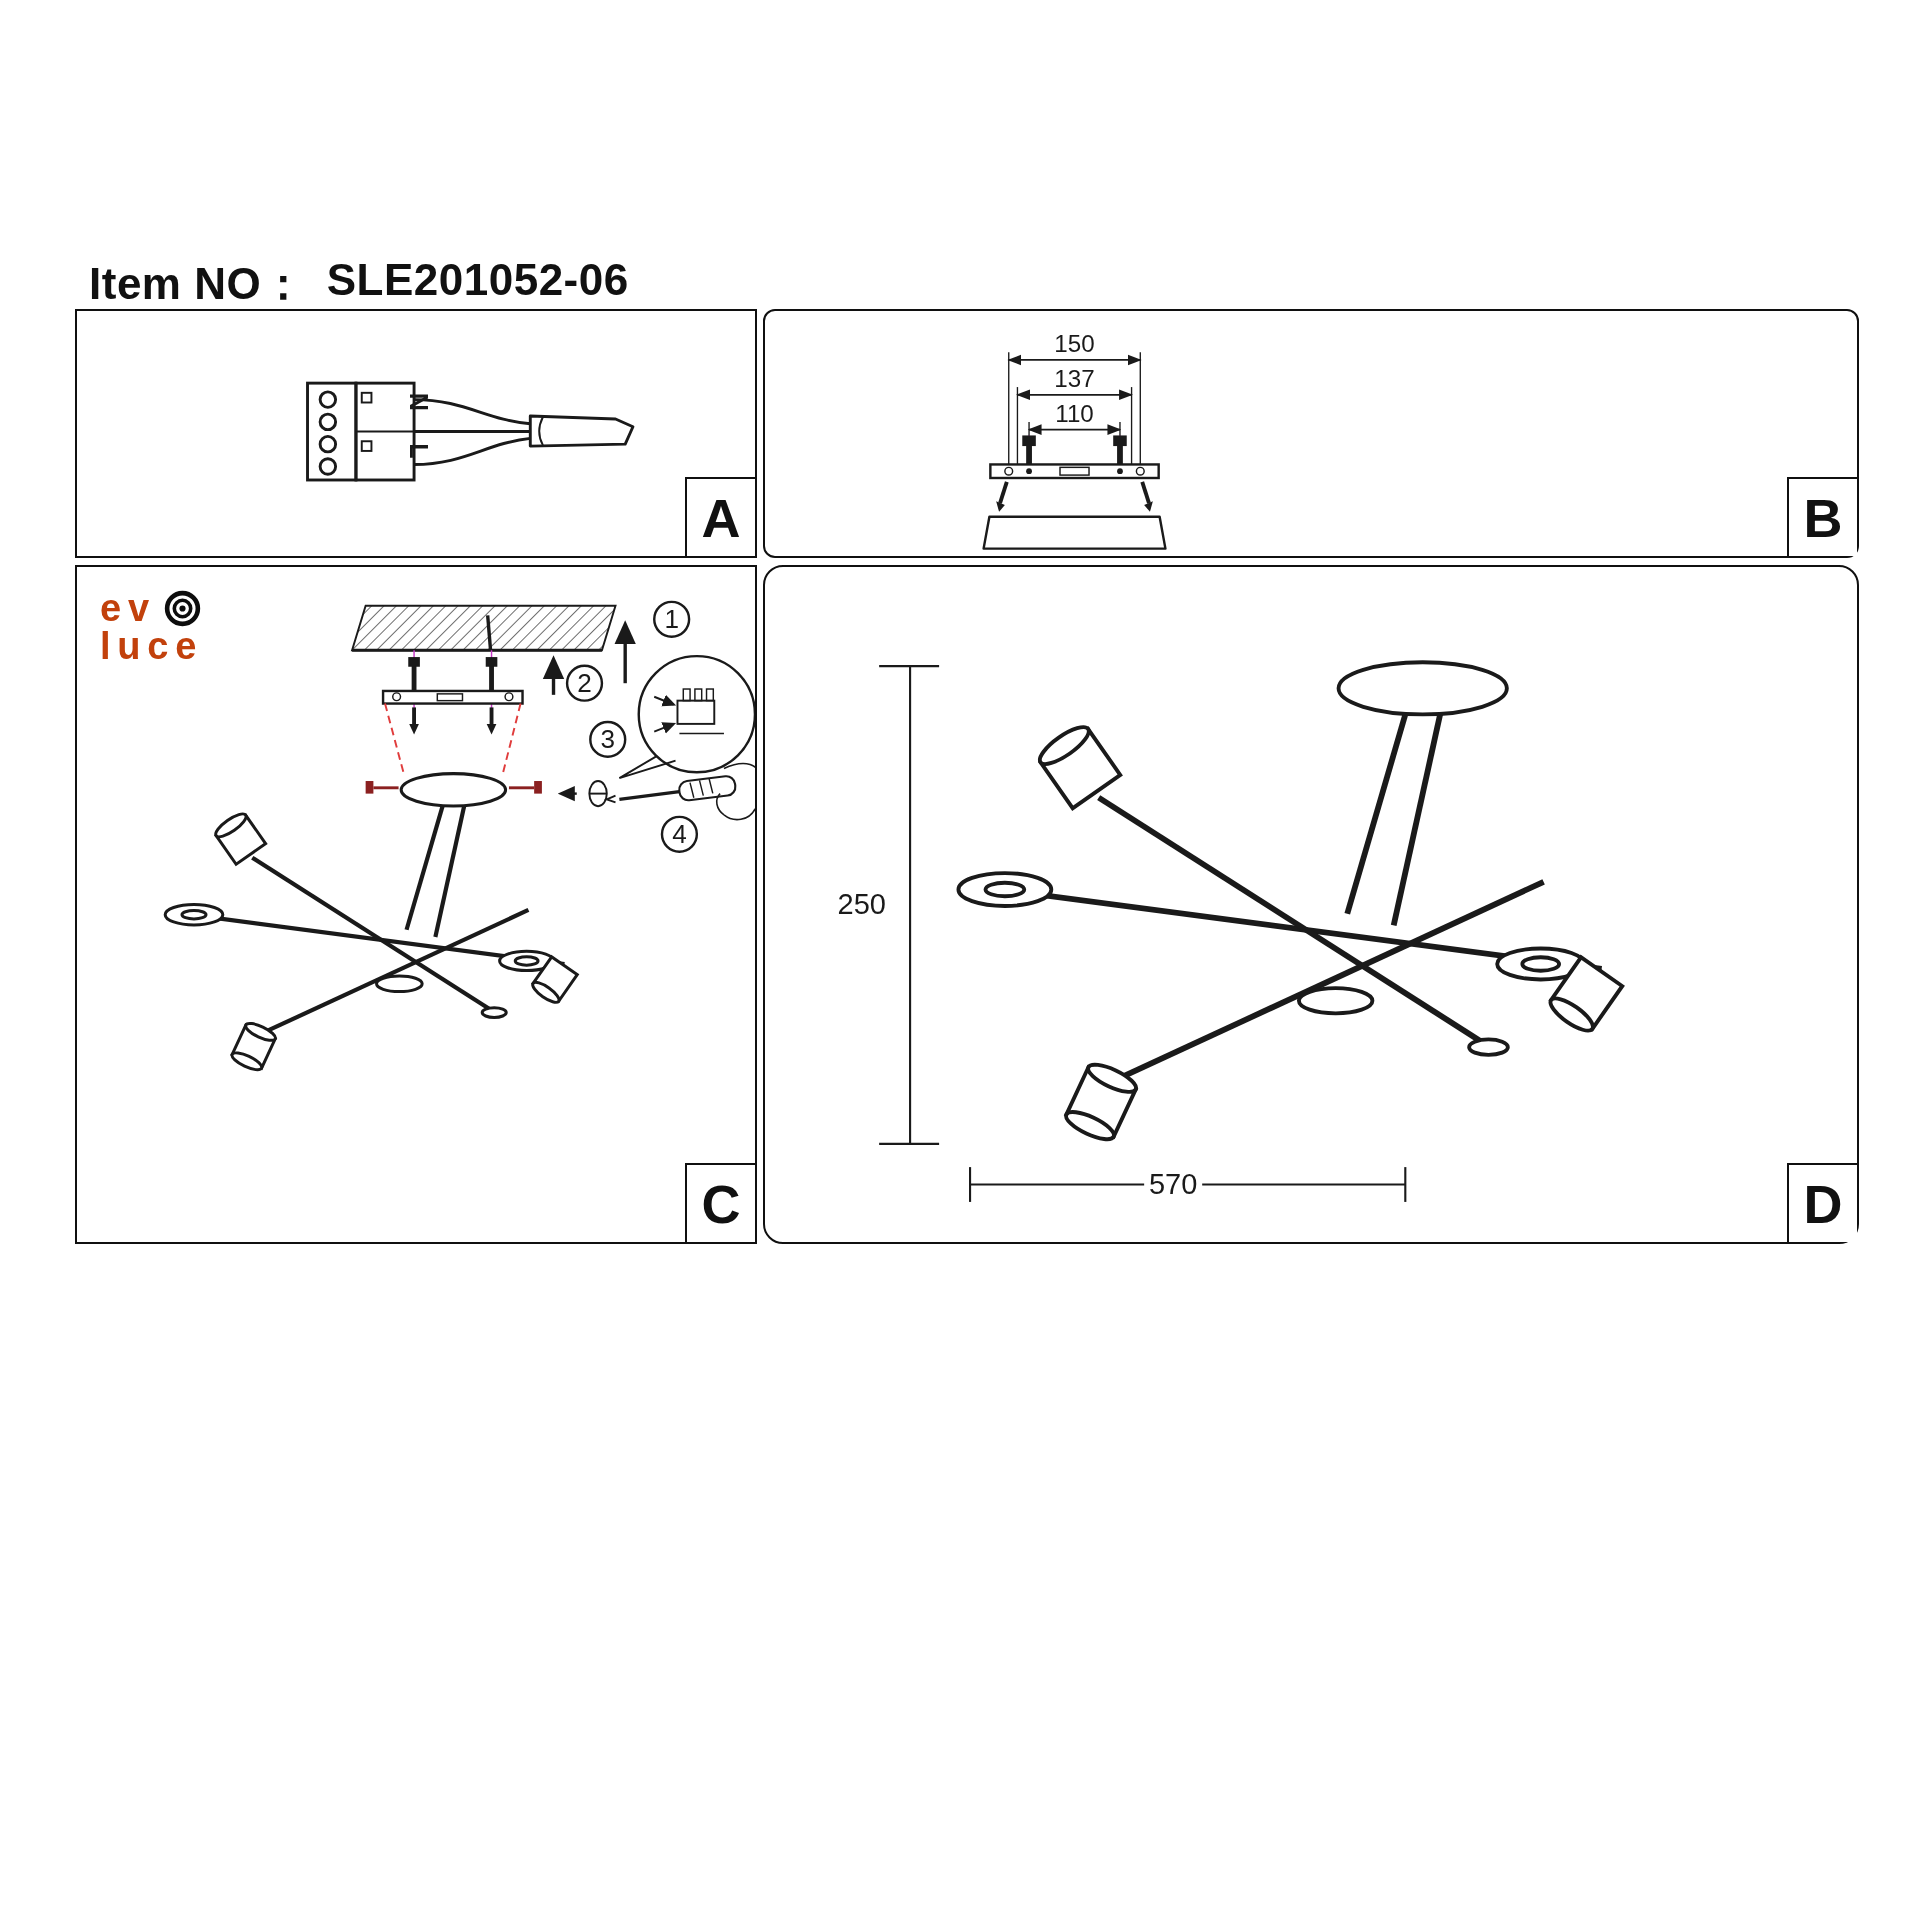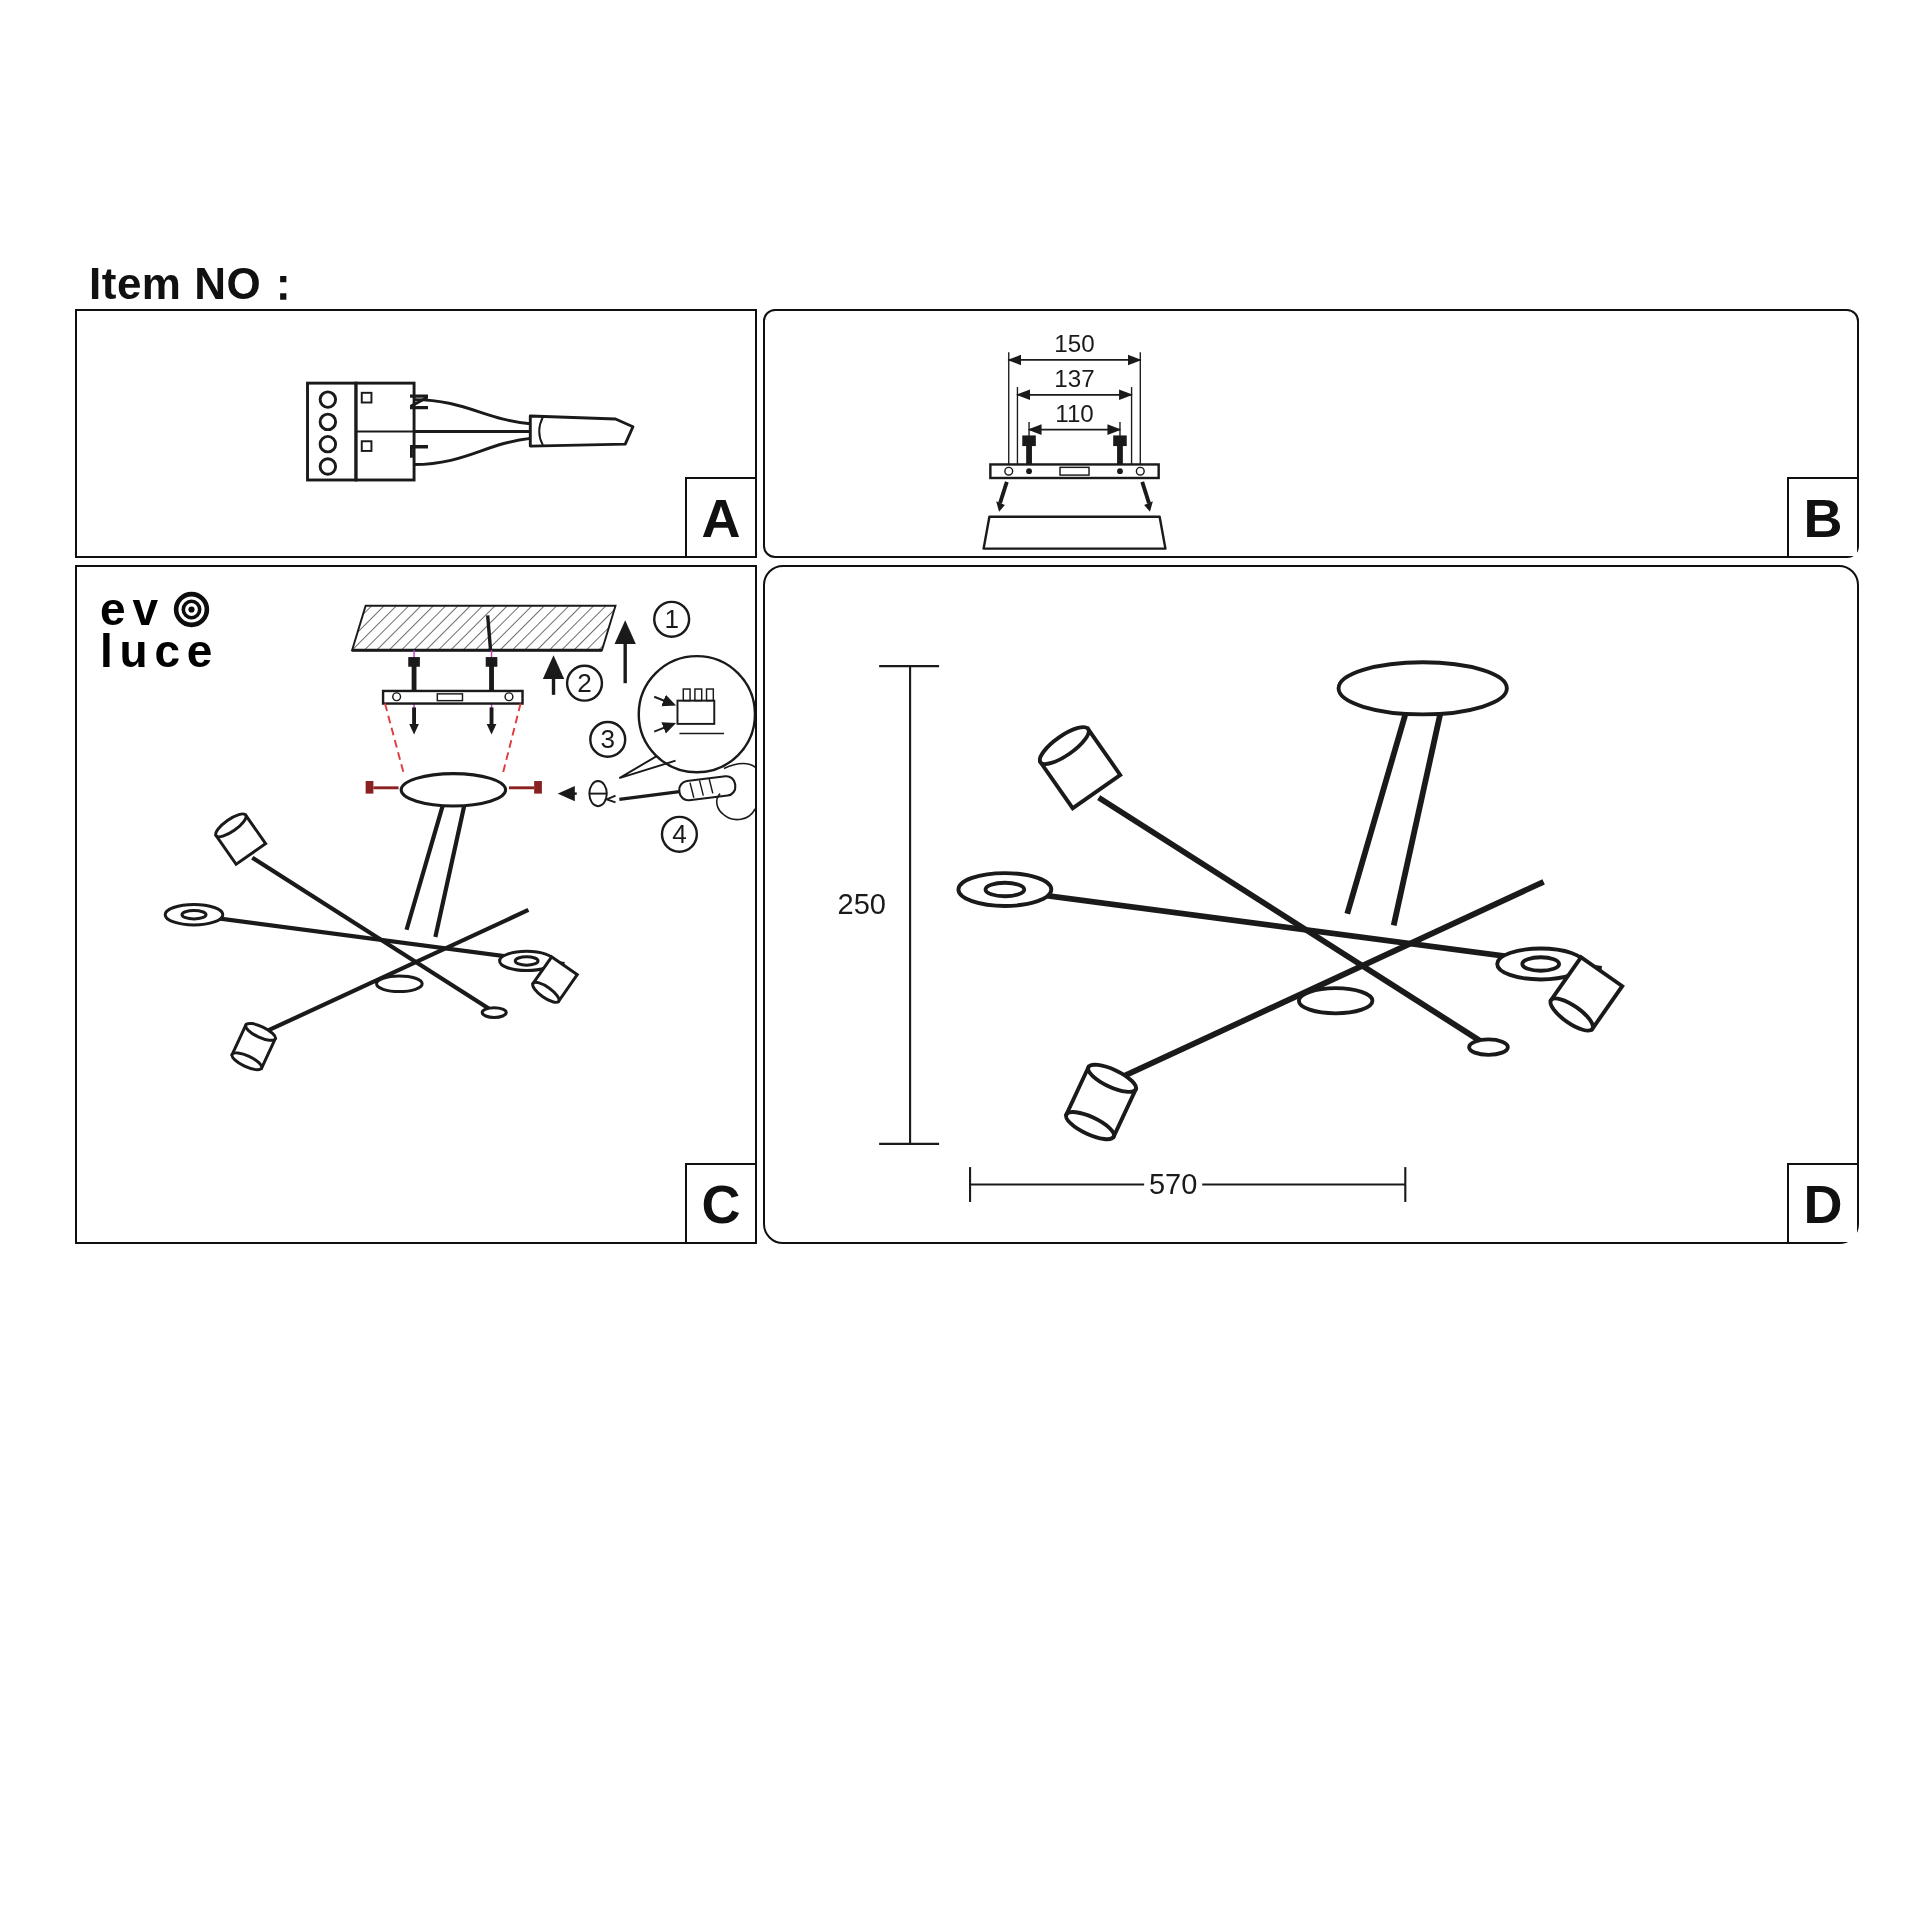--- a/index.html
+++ b/index.html
@@ -21,33 +21,34 @@
   .panel-d{left:763px;top:565px;width:1096px;height:679px;border-radius:20px;}
   .panel svg.diagram{position:absolute;left:0;top:0;width:100%;height:100%;}
   .corner-label{
     position:absolute;right:0;bottom:0;width:68px;height:77px;
     border-left:2.9px solid #101010;border-top:2.9px solid #101010;
     display:flex;align-items:center;justify-content:center;
     font-size:54px;font-weight:600;background:#fff;
   }
   .logo{
     position:absolute;left:23px;top:21px;line-height:0.92;
-    font-weight:700;font-size:46px;letter-spacing:6.8px;color:#000000;
+    font-weight:700;font-size:38px;letter-spacing:6.8px;color:#c2410c;
   }
   .logo .row{display:flex;align-items:center;gap:3.9px;}
   .logo-icon{width:41px;height:41px;margin-left:1.9px;}
   svg text{font-family:"Liberation Sans",sans-serif;fill:#1a1a1a;}
 </style>
 </head>
 <body>
 
 <div class="page">
 
   <div class="title">
     <span>Item NO：</span>
+    <span>SLE201052-06</span>
   </div>
 
   <div class="panel panel-a">
     <svg class="diagram" viewBox="0 0 700 252" preserveAspectRatio="xMidYMid meet">
       <g fill="none" stroke="#1a1a1a" stroke-width="3">
         <rect x="238" y="74" width="50" height="100"></rect>
         <circle cx="259" cy="91" r="8"></circle>
         <circle cx="259" cy="114" r="8"></circle>
         <circle cx="259" cy="137" r="8"></circle>
         <circle cx="259" cy="160" r="8"></circle>

